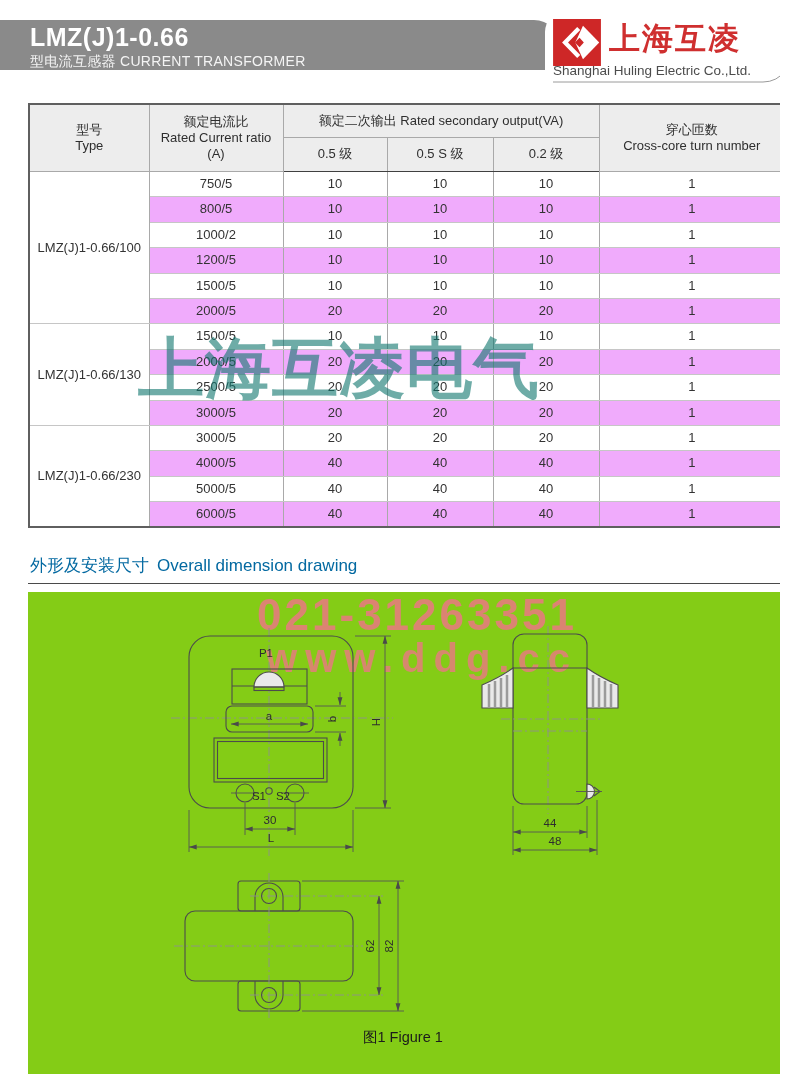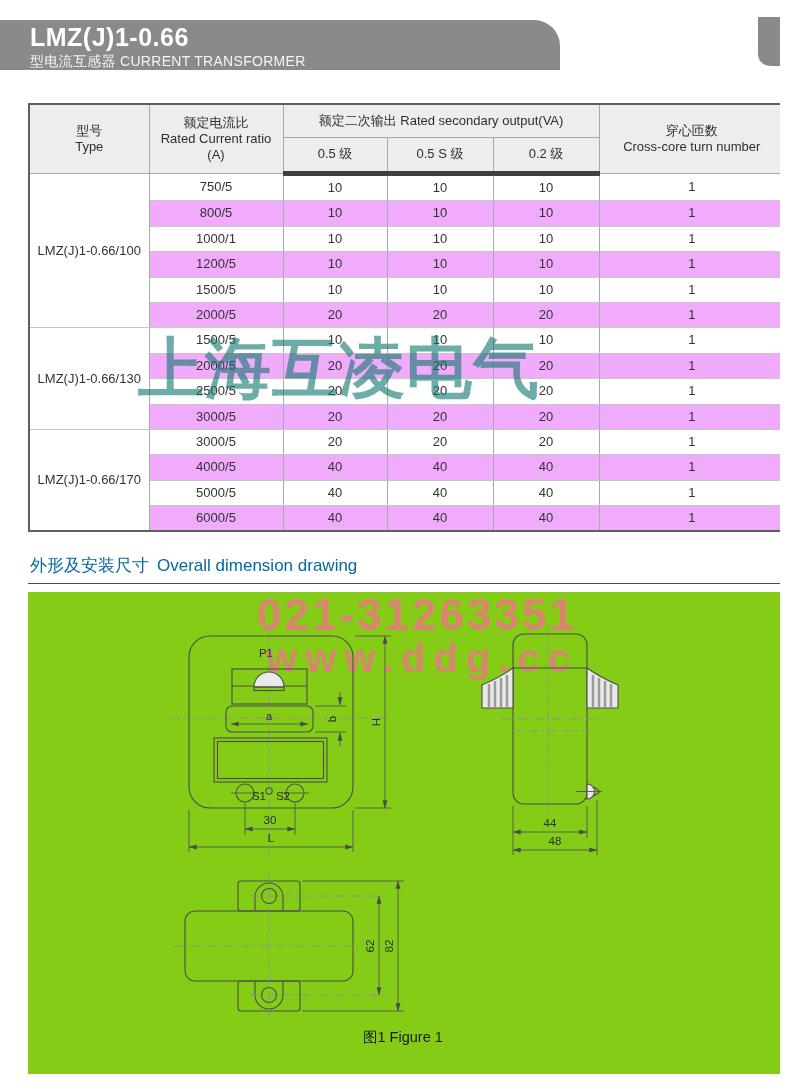--- a/index.html
+++ b/index.html
@@ -21,21 +21,21 @@
   .logo-underline{position:absolute;left:0;top:56px;width:246px;height:16px;}
 
   
   .spec{position:absolute;left:28px;top:103px;width:756px;border-collapse:collapse;table-layout:fixed;
         font-size:13px;color:#333;border:2px solid #5f5f5f;}
   .spec th,.spec td{border:1px solid #a9a9a9;text-align:center;vertical-align:middle;
         font-weight:normal;padding:0;line-height:1.25;}
   .spec thead th{background:#ededed;font-size:13px;color:#2e2e2e;}
   .spec thead tr.h1 th{height:32px;}
   .spec thead tr.h2 th{height:33px;}
-  .spec thead tr.h2 th{border-bottom:5px solid #404040;}
+  .spec thead tr.h2 th{border-bottom:1px solid #404040;}
   .spec tbody td{height:24.4px;background:#fff;border-top-color:#c6c6c6;border-bottom-color:#c6c6c6;}
   .spec tbody tr.sh td{background:#f0abfc;}
   .spec tbody tr.gs td{border-top:1px solid #6f6f6f;}
   .spec td.type{background:#fff;}
 
   
   .wm-table{position:absolute;left:138px;top:324px;font-size:66px;font-weight:bold;
         color:#0f766e;opacity:.6;letter-spacing:1px;white-space:nowrap;z-index:5;pointer-events:none;}
 
   
@@ -62,20 +62,33 @@
 <body>
 
 <div class="page">
 
   <div class="band">
     <div class="band-model">LMZ(J)1-0.66</div>
     <div class="band-sub">型电流互感器 CURRENT TRANSFORMER</div>
   </div>
   <div class="corner-tab"></div>
 
+  <div class="logo-box">
+    <svg class="logo-mark" viewBox="0 0 56 55">
+      <rect x="0" y="0" width="56" height="55" fill="#ce2727"></rect>
+      <path d="M30 11 L14 27.5 L30 44" stroke="#fff" stroke-width="5" fill="none"></path>
+      <polygon points="35,8 54,27.5 35,47 26,27.5" fill="#fff"></polygon>
+      <polygon points="31,22 36,27.5 31,33 25.5,27.5" fill="#ce2727"></polygon>
+    </svg>
+    <div class="logo-cn">上海互凌</div>
+    <div class="logo-en">Shanghai Huling Electric Co.,Ltd.</div>
+    <svg class="logo-underline" viewBox="0 0 246 16">
+      <path d="M8 14 L218 14 Q232 14 241 2" stroke="#9a9a9a" stroke-width="1" fill="none"></path>
+    </svg>
+  </div>
 
   <table class="spec">
     <colgroup>
       <col style="width:120px">
         <col style="width:134px">
         <col style="width:104px">
       <col style="width:106px">
         <col style="width:106px">
         <col style="width:186px">
     </colgroup>
@@ -112,21 +125,21 @@
         <td>1</td>
       </tr>
       <tr class="sh">
         <td>800/5</td>
         <td>10</td>
         <td>10</td>
         <td>10</td>
         <td>1</td>
       </tr>
       <tr>
-        <td>1000/1</td>
+        <td>1000/2</td>
         <td>10</td>
         <td>10</td>
         <td>10</td>
         <td>1</td>
       </tr>
       <tr class="sh">
         <td>1200/5</td>
         <td>10</td>
         <td>10</td>
         <td>10</td>
@@ -171,21 +184,21 @@
       </tr>
       <tr class="sh">
         <td>3000/5</td>
         <td>20</td>
         <td>20</td>
         <td>20</td>
         <td>1</td>
       </tr>
 
       <tr class="gs">
-        <td class="type" rowspan="4">LMZ(J)1-0.66/170</td>
+        <td class="type" rowspan="4">LMZ(J)1-0.66/230</td>
         <td>3000/5</td>
         <td>20</td>
         <td>20</td>
         <td>20</td>
         <td>1</td>
       </tr>
       <tr class="sh">
         <td>4000/5</td>
         <td>40</td>
         <td>40</td>

